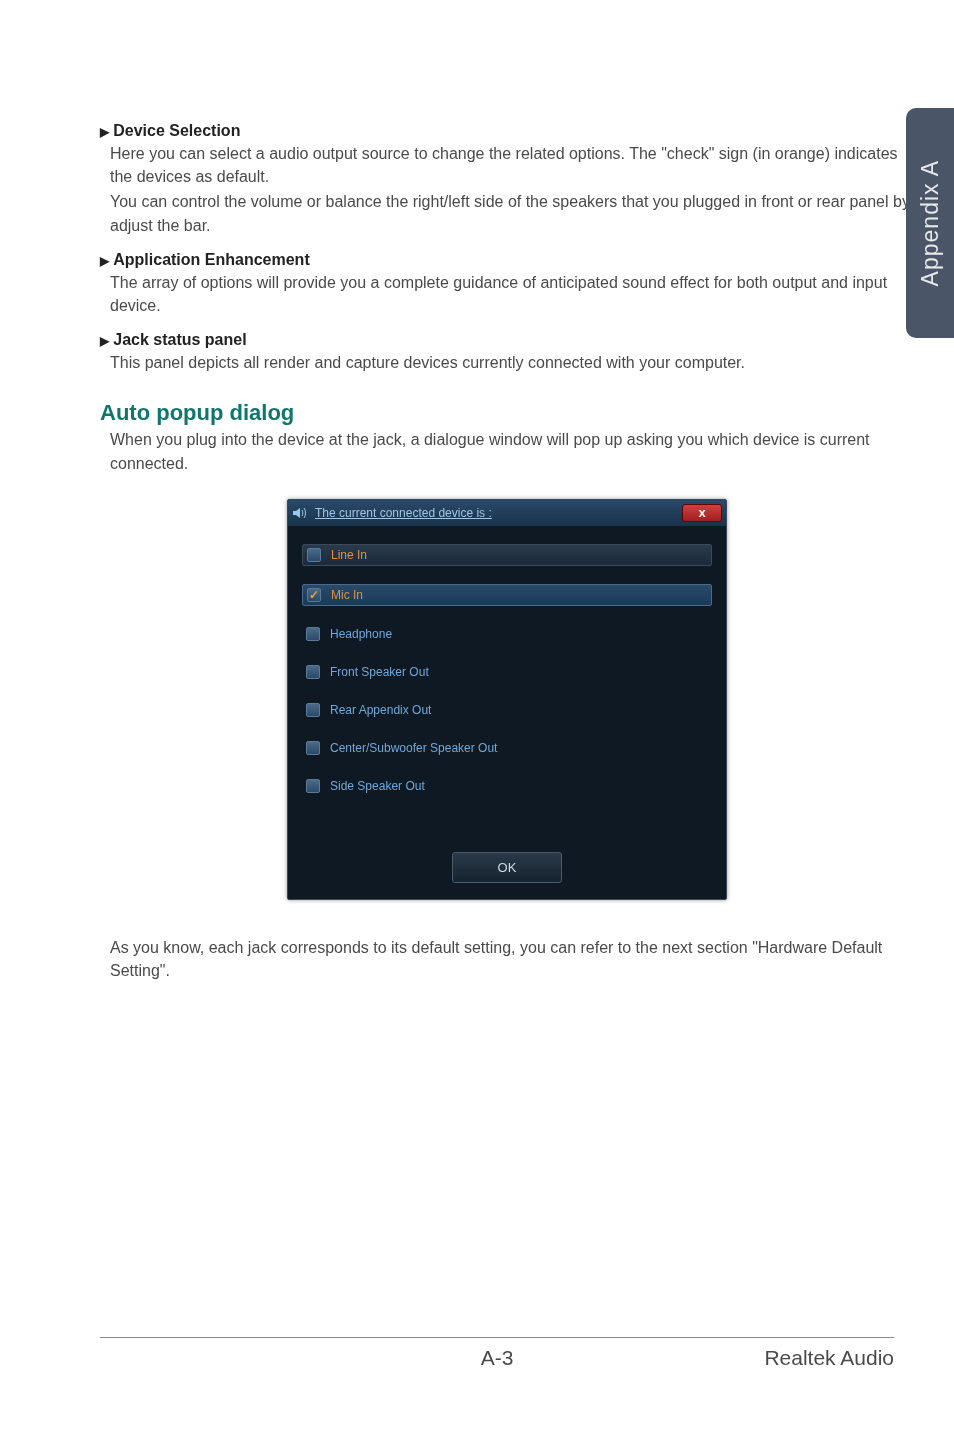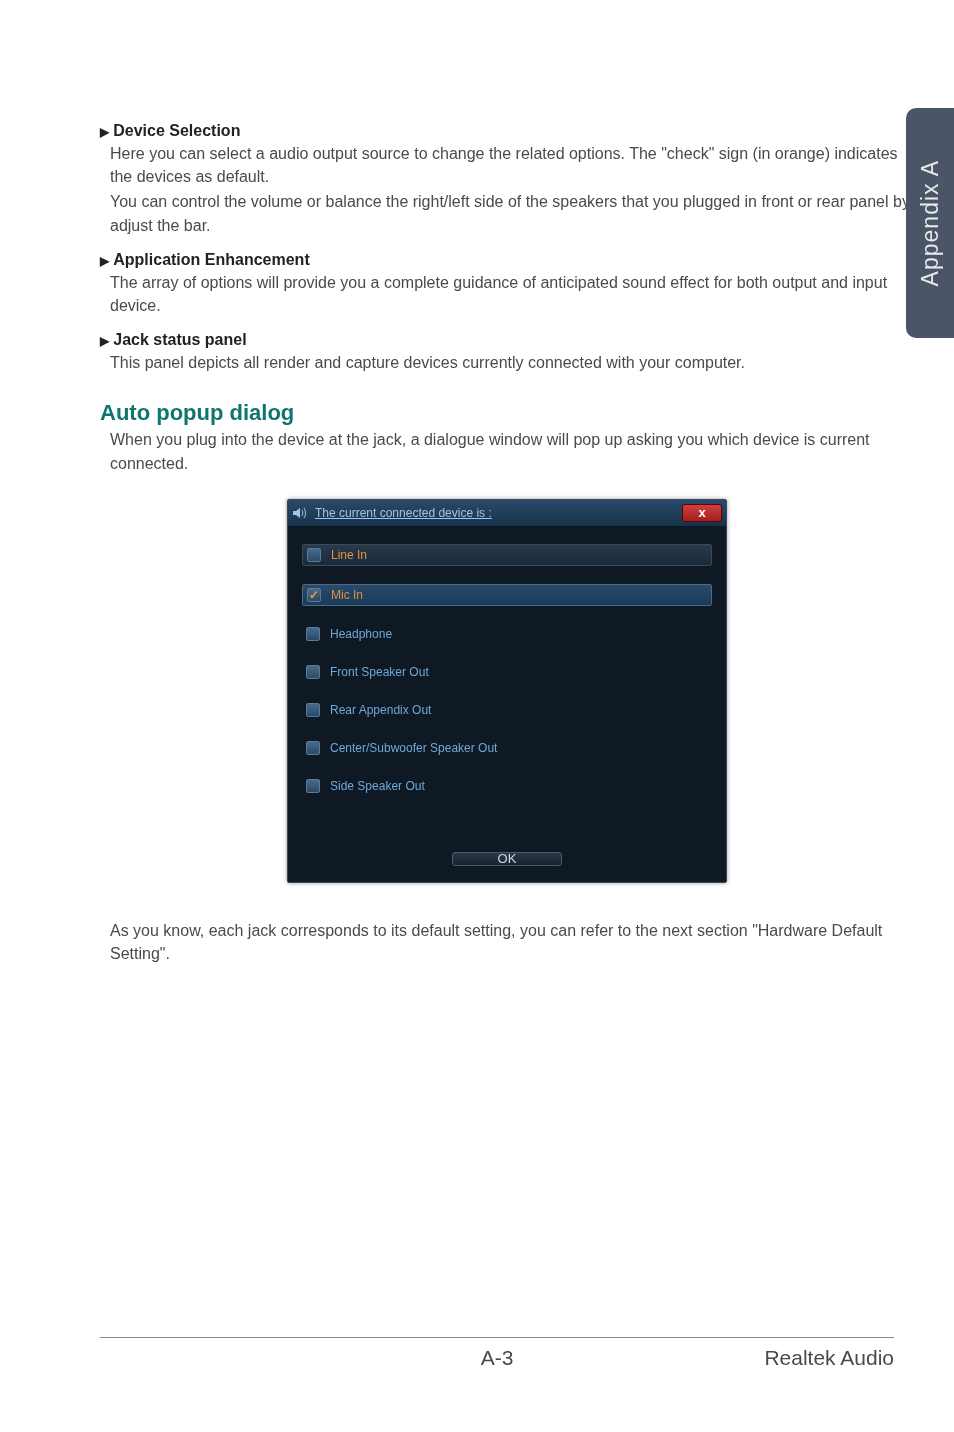--- a/index.html
+++ b/index.html
@@ -143,21 +143,21 @@
   .item-label { color: #6fa8d8; }
   .item-label.orange { color: #e09040; }
   .dlg-spacer { height: 50px; }
   .dlg-btnrow {
     display: flex;
     justify-content: center;
     padding-bottom: 16px;
   }
   .ok-btn {
     width: 110px;
-    height: 14px;
+    height: 31px;
     background: linear-gradient(#2a3a4a, #16222e);
     border: 1px solid #4a5a6a;
     border-radius: 3px;
     color: #d0d8e0;
     font-size: 13px;
     display: flex;
     align-items: center;
     justify-content: center;
   }
   .footer {

